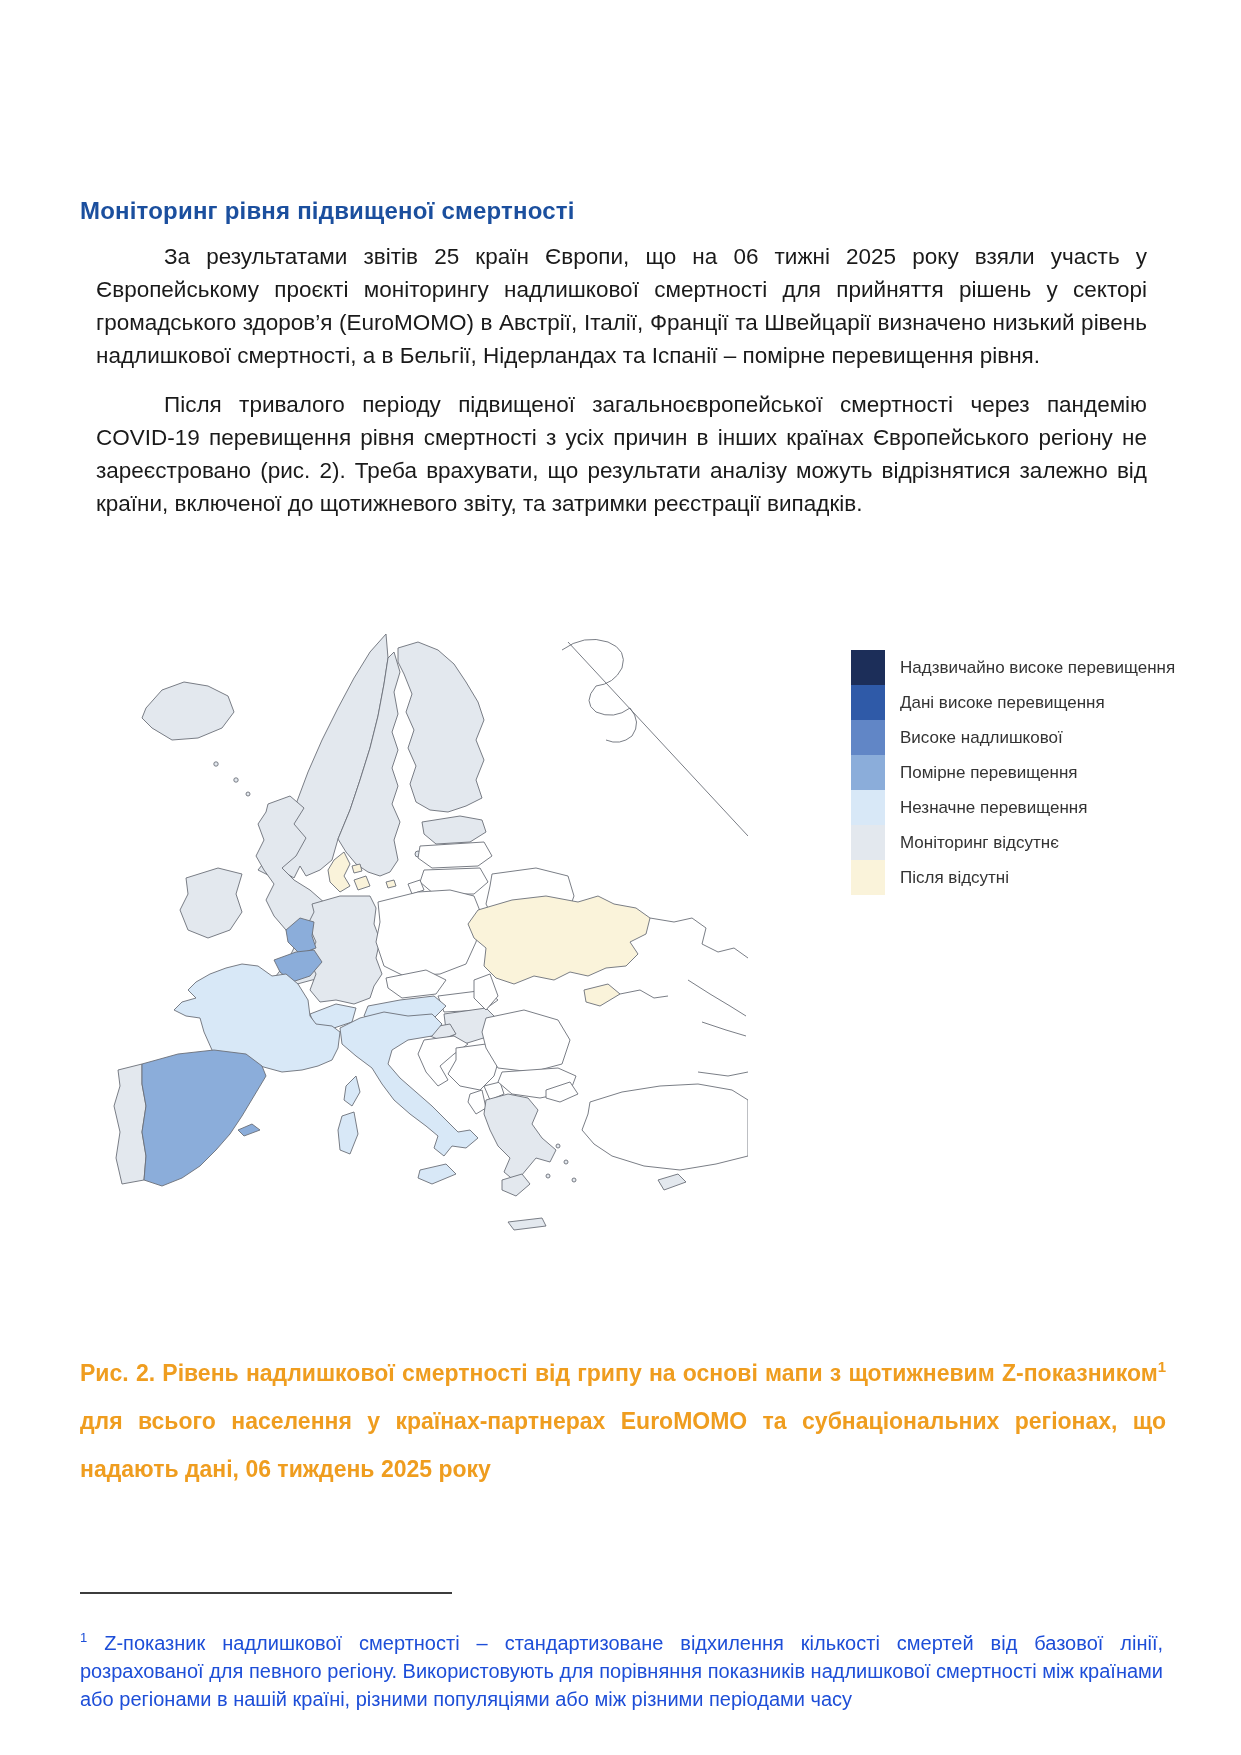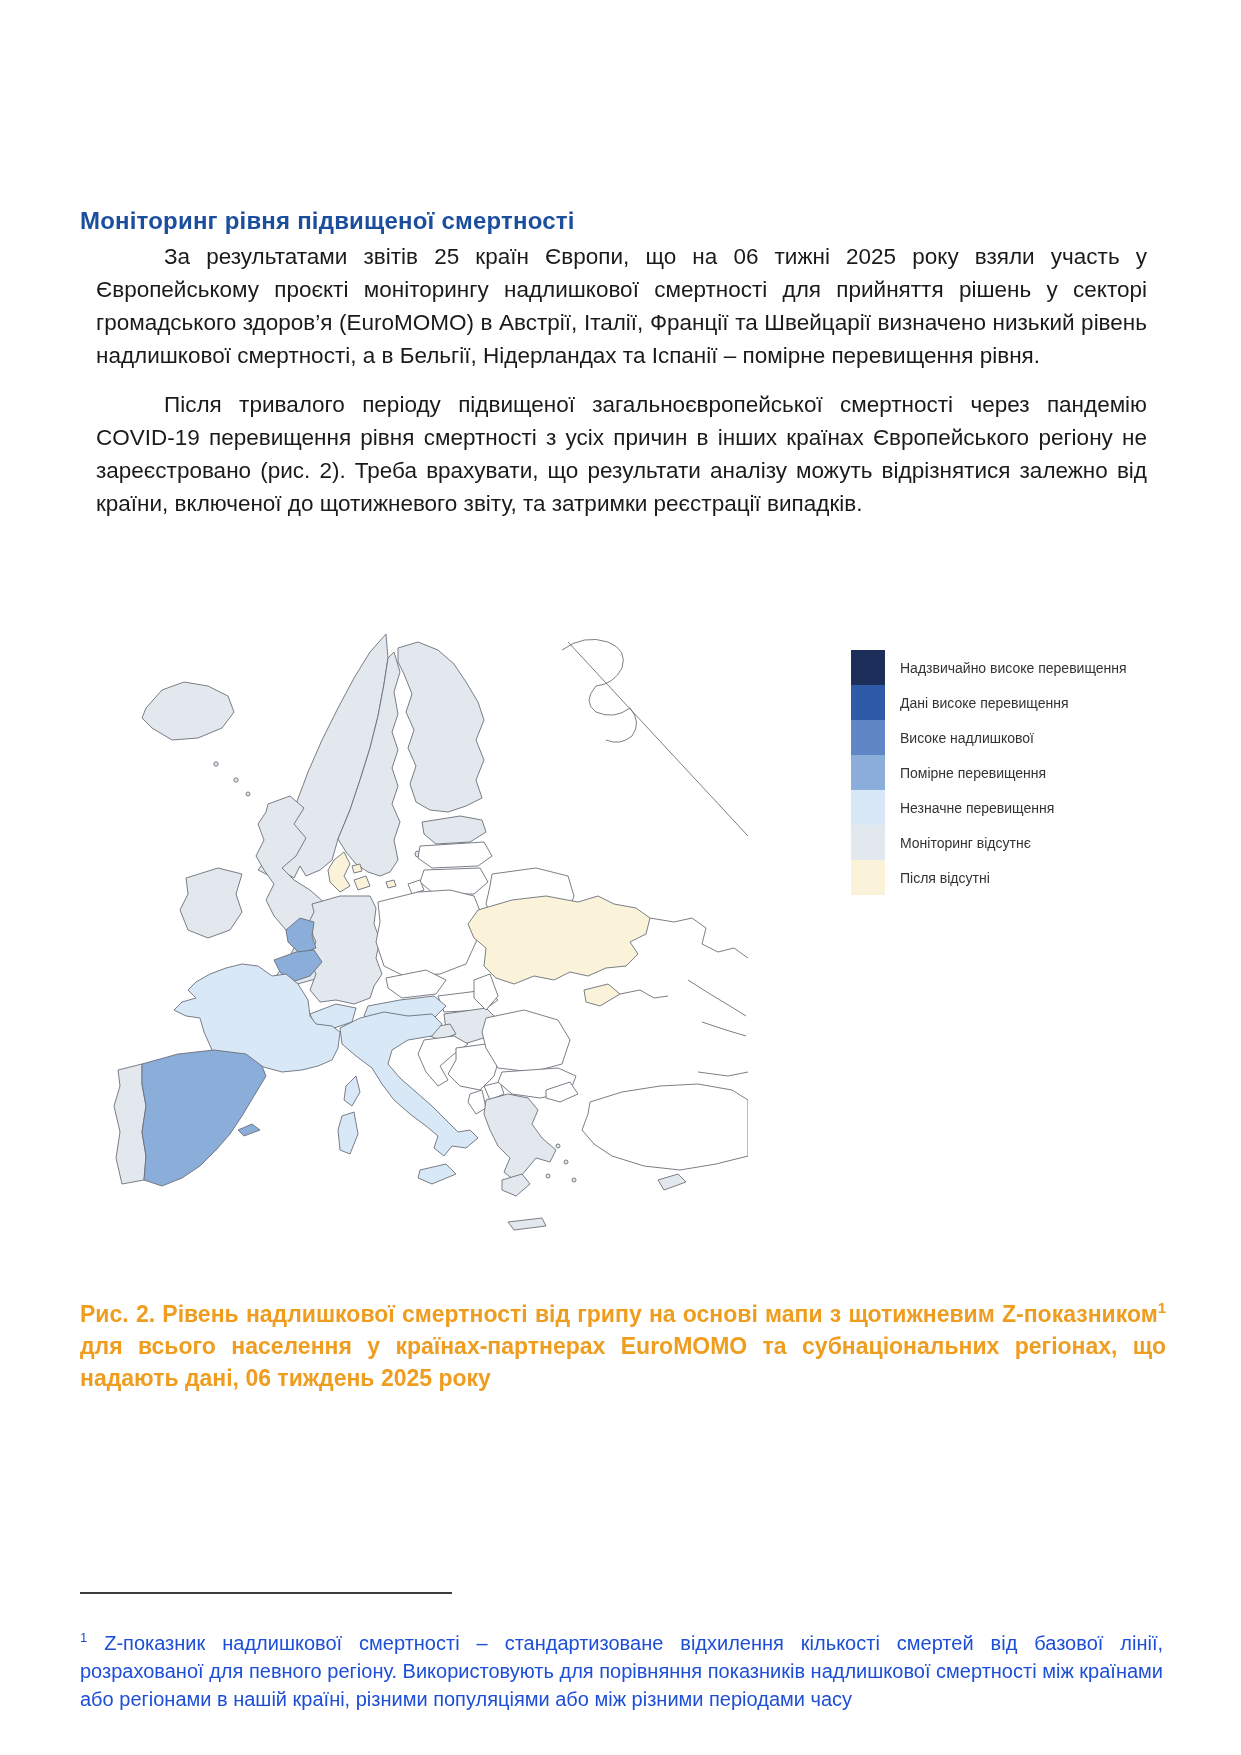--- a/index.html
+++ b/index.html
@@ -2,37 +2,37 @@
 <html lang="uk"><head>
 <meta charset="utf-8">
 <style>
   html,body{margin:0;padding:0;background:#fff;}
   body{
     width:1241px;height:1755px;position:relative;
     font-family:"Liberation Sans","DejaVu Sans",sans-serif;
     color:#1a1a1a;
   }
   .doc-heading{
-    position:absolute;left:80px;top:191px;width:1082px;
+    position:absolute;left:80px;top:181px;width:1082px;
     font-size:24px;font-weight:bold;letter-spacing:.2px;
   }
   .body-text{
     position:absolute;left:80px;top:224px;width:1083px;
     font-size:22.5px;line-height:33px;text-align:justify;
   }
   .body-text p{margin:16px;text-indent:68px;}
   .map-wrap{position:absolute;left:88px;top:624px;width:660px;height:620px;}
   .map-wrap svg{width:100%;height:100%;display:block;}
   .legend{position:absolute;left:851px;top:650px;}
   .legend-row{display:flex;align-items:center;height:35px;}
   .legend-swatch{width:34px;height:35px;flex:0 0 34px;}
-  .legend-label{margin-left:15px;font-size:14px;color:#333;white-space:nowrap;}
+  .legend-label{margin-left:15px;font-size:17px;color:#333;white-space:nowrap;}
   .fig-caption{
-    position:absolute;left:80px;top:1269px;width:1086px;
-    font-size:23px;font-weight:bold;line-height:32px;text-align:justify;
+    position:absolute;left:80px;top:1320px;width:1086px;
+    font-size:23px;font-weight:bold;line-height:48px;text-align:justify;
   }
   .fig-caption sup{font-size:15px;}
   .footnote-sep{
     position:absolute;left:80px;top:1592px;width:372px;
     border-top:2px solid #3c3c3c;height:0;
   }
   .footnote{
     position:absolute;left:80px;top:1604px;width:1083px;
     font-size:20px;line-height:28px;text-align:justify;color:#1d4ed8;
   }

